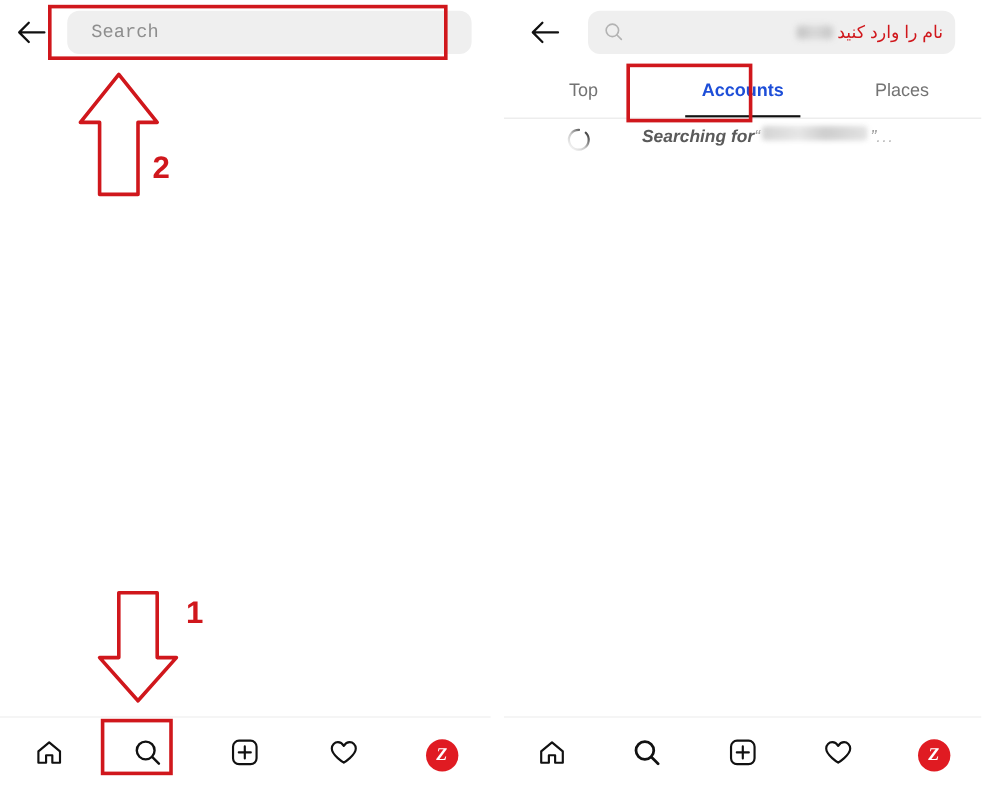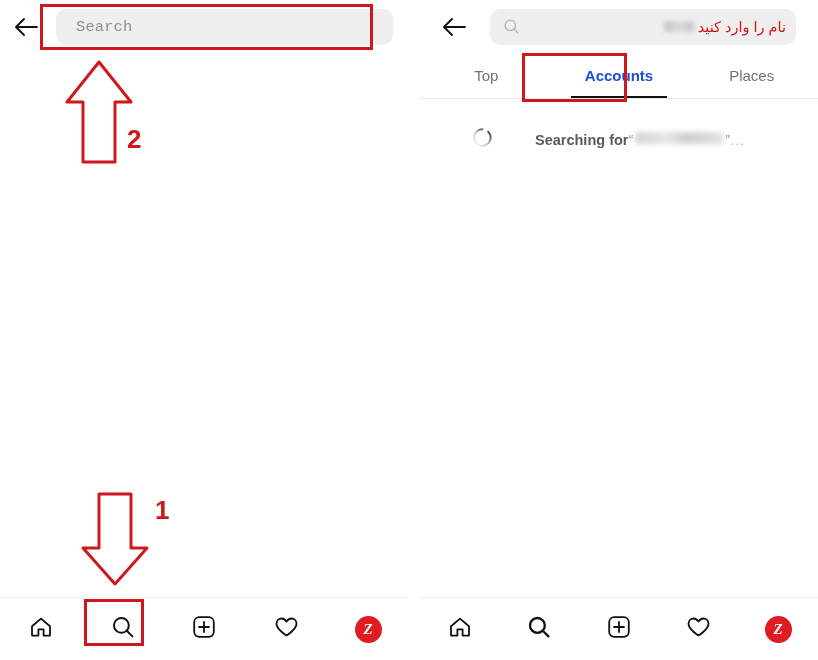--- a/index.html
+++ b/index.html
@@ -157,22 +157,23 @@
   }
 
   
   .searching-row {
     position: absolute;
     top: 106px;
     left: 0;
     right: 0;
     height: 42px;
     display: flex;
-    align-items: flex-end;
+    align-items: flex-start;
     padding-left: 52px;
+    font-style: italic;
   }
   .spinner {
     width: 21px;
     height: 21px;
     flex: 0 0 auto;
   }
   .searching-text {
     margin-left: 42px;
     font-size: 14.5px;
     color: #5a5a5a;

